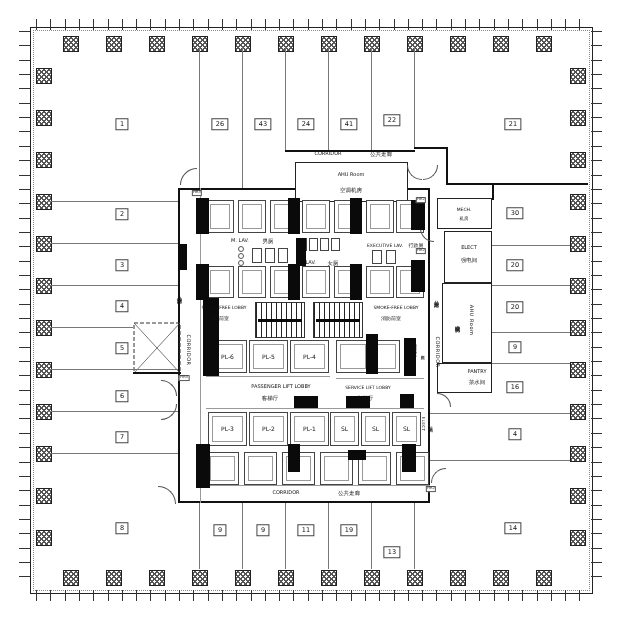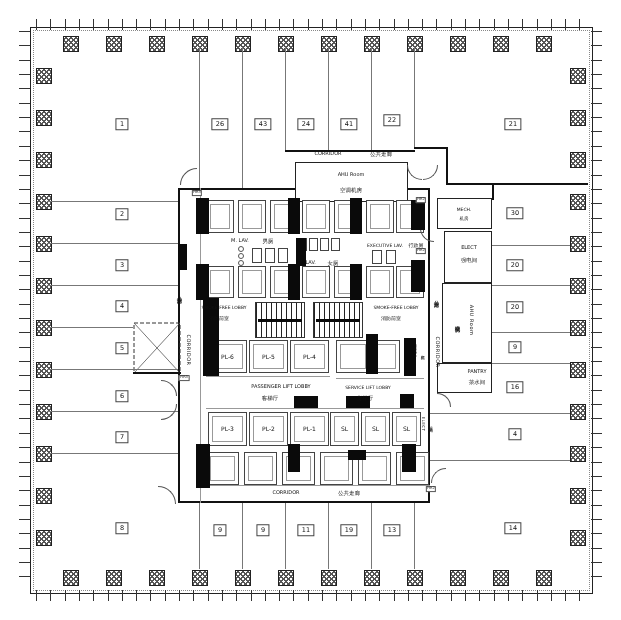--- a/index.html
+++ b/index.html
@@ -519,21 +519,21 @@
     <div class="rnum" style="left: 122px; top: 265px;">3</div>
     <div class="rnum" style="left: 122px; top: 306px;">4</div>
     <div class="rnum" style="left: 122px; top: 348px;">5</div>
     <div class="rnum" style="left: 122px; top: 396px;">6</div>
     <div class="rnum" style="left: 122px; top: 437px;">7</div>
     <div class="rnum" style="left: 122px; top: 528px;">8</div>
     <div class="rnum" style="left: 220px; top: 530px;">9</div>
     <div class="rnum" style="left: 263px; top: 530px;">9</div>
     <div class="rnum" style="left: 306px; top: 530px;">11</div>
     <div class="rnum" style="left: 349px; top: 530px;">19</div>
-    <div class="rnum" style="left: 392px; top: 530px;">13</div>
+    <div class="rnum" style="left: 392px; top: 552px;">13</div>
     <div class="rnum" style="left: 513px; top: 528px;">14</div>
     <div class="rnum" style="left: 515px; top: 434px;">4</div>
     <div class="rnum" style="left: 515px; top: 387px;">16</div>
     <div class="rnum" style="left: 515px; top: 347px;">9</div>
     <div class="rnum" style="left: 515px; top: 307px;">20</div>
     <div class="rnum" style="left: 515px; top: 265px;">20</div>
     <div class="rnum" style="left: 515px; top: 213px;">30</div>
     <div class="rnum" style="left: 513px; top: 124px;">21</div>
     <div class="rnum" style="left: 392px; top: 120px;">22</div>
     <div class="rnum" style="left: 349px; top: 124px;">41</div>

